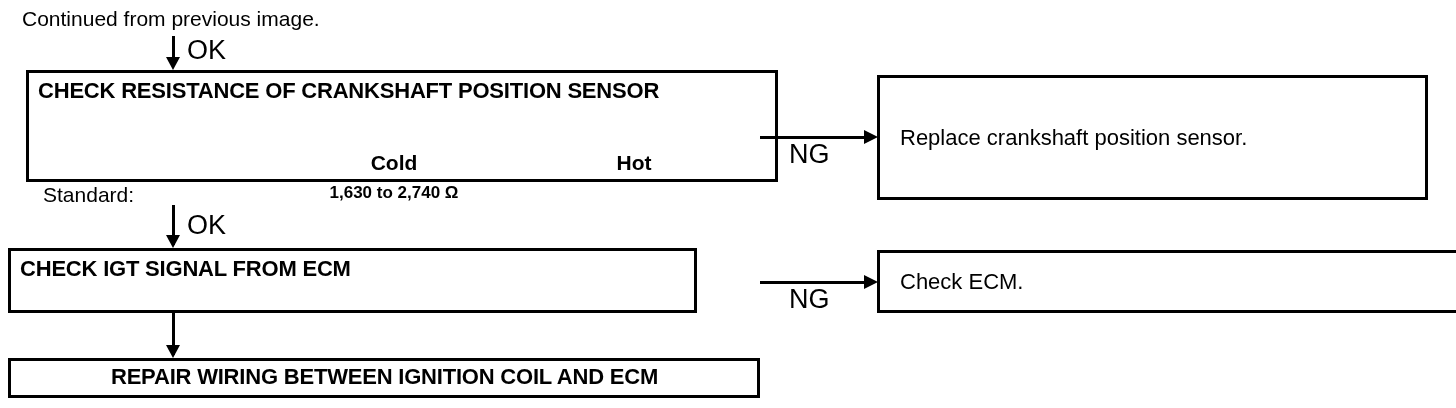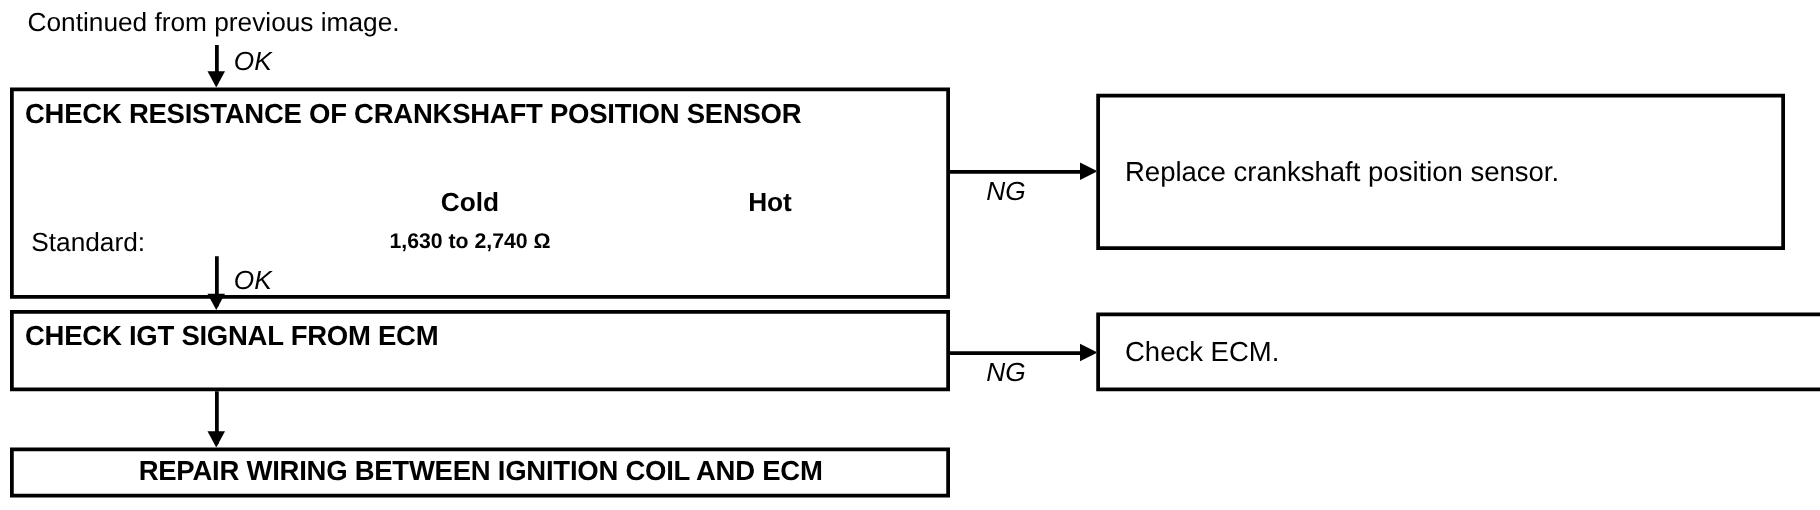--- a/index.html
+++ b/index.html
@@ -32,22 +32,22 @@
     font-weight: 400;
     white-space: nowrap;
   }
 
   
   .box {
     border: 3px solid #000;
     box-sizing: border-box;
     background: #fff;
   }
-  .box-main-1 { left: 8px;   top: 70px;  width: 752px; height: 169px; }
-  .box-main-2 { left: 8px;   top: 248px; width: 752px; height: 65px;  }
+  .box-main-1 { left: 26px;   top: 70px;  width: 752px; height: 112px; }
+  .box-main-2 { left: 8px;   top: 248px; width: 689px; height: 65px;  }
   .box-main-3 { left: 8px;   top: 358px; width: 752px; height: 40px;  }
   .box-side-1 { left: 877px; top: 75px;  width: 551px; height: 125px; }
   .box-side-2 { left: 877px; top: 250px; width: 606px; height: 63px;  }
 
   .box-title {
     position: absolute;
     left: 9px;
     top: 5px;
     right: 8px;
     font-size: 22px;
@@ -126,25 +126,24 @@
   }
   .arrow-right {
     position: absolute;
     width: 0; height: 0;
     border-top: 7px solid transparent;
     border-bottom: 7px solid transparent;
     border-left: 14px solid #000;
   }
   .edge-label {
     position: absolute;
-    font-size: 21px;
+    font-size: 27px;
     line-height: 24px;
     font-weight: 400;
     white-space: nowrap;
-    font-style: italic;
   }
 </style>
 </head>
 <body>
 
 <div id="canvas">
 
   <div class="abs caption">Continued from previous image.</div>
 
   <div class="vline" style="left:172px; top:36px; height:30px;"></div>

